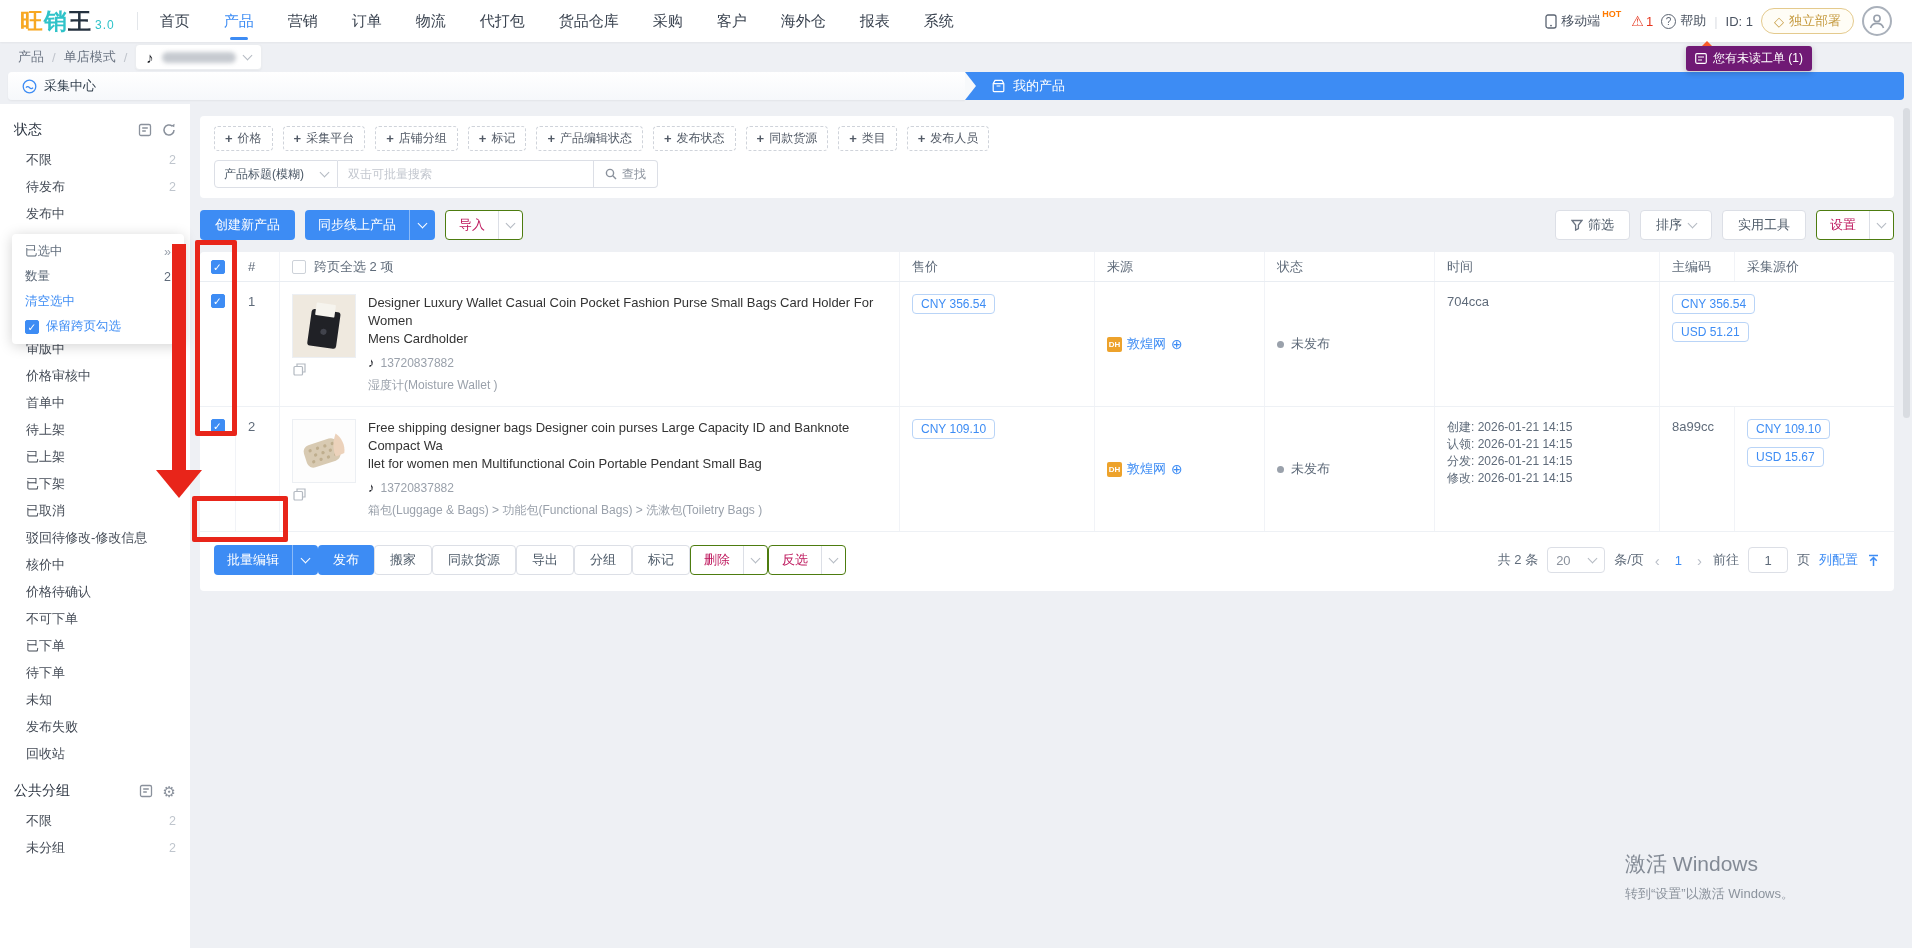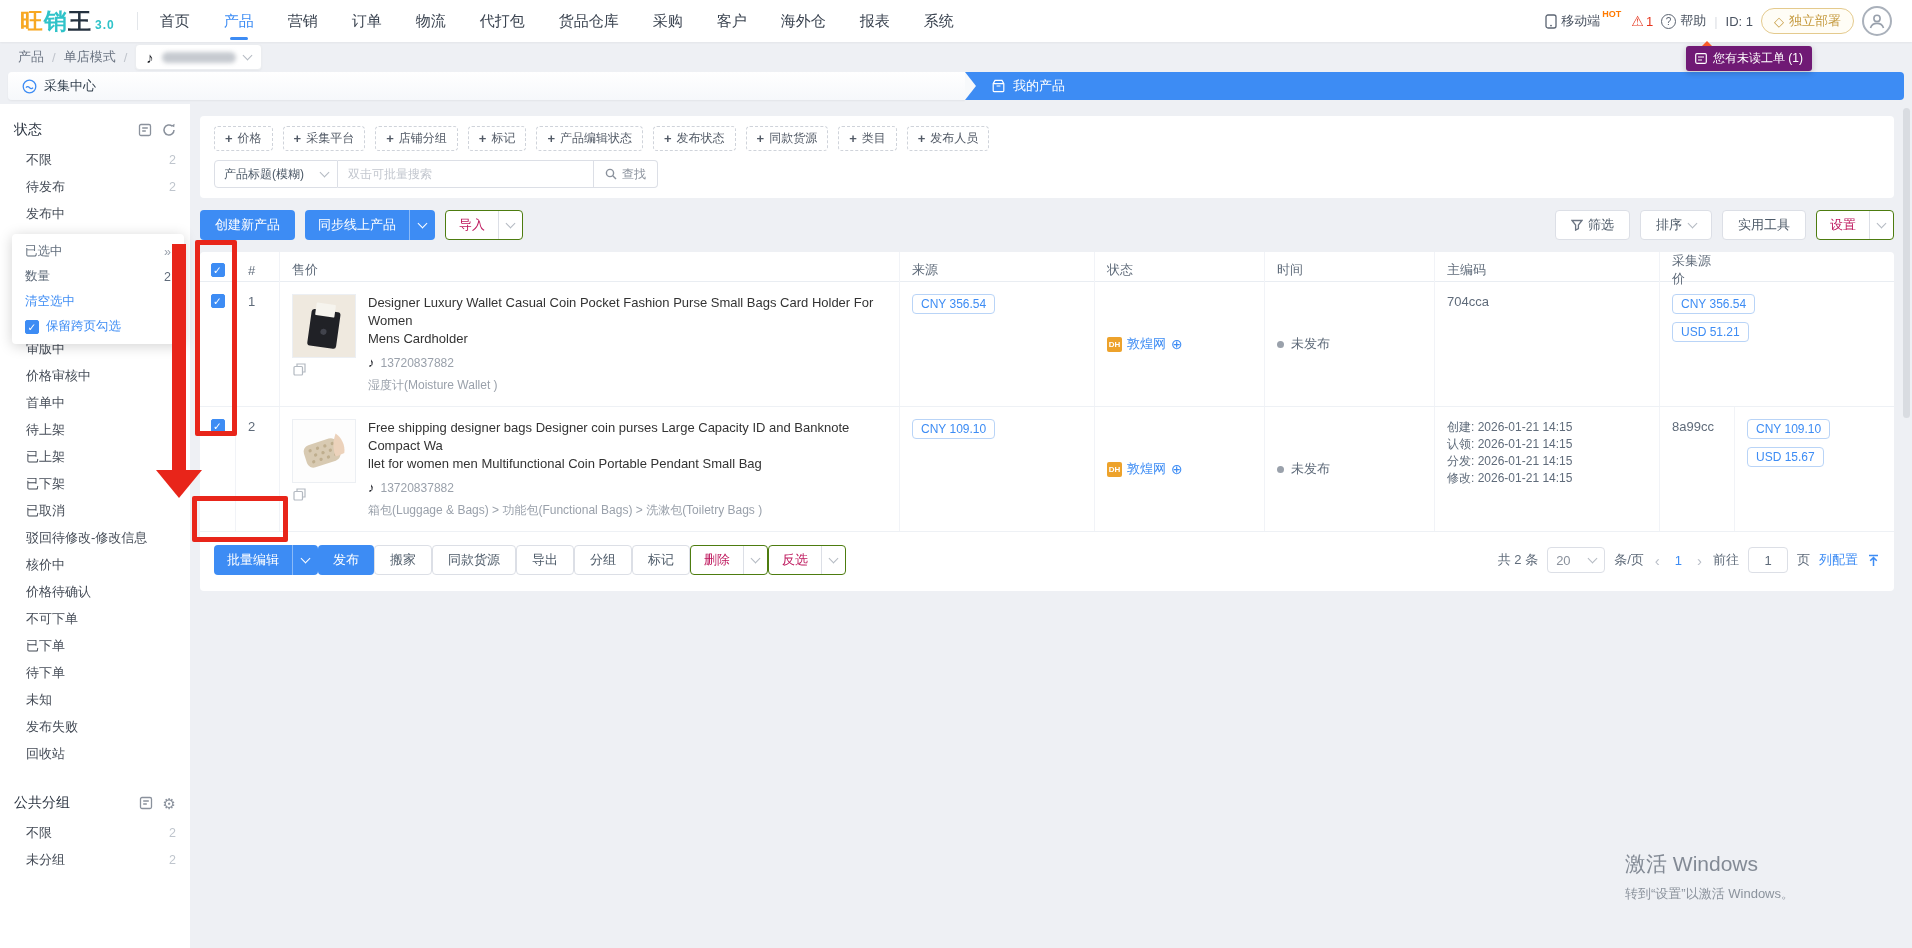--- a/index.html
+++ b/index.html
@@ -3,21 +3,21 @@
 <meta charset="utf-8">
 <style>
   *{margin:0;padding:0;box-sizing:border-box}
   html,body{width:1912px;height:948px;overflow:hidden}
   body{position:relative;background:#eef0f4;font-family:"Liberation Sans","DejaVu Sans",sans-serif;font-size:13px;color:#303133}
   .flex{display:flex;align-items:center}
   
   .navbar{height:42px;background:#fff;display:flex;align-items:center;padding:0 20px;position:relative;z-index:30;box-shadow:0 1px 2px rgba(0,0,0,.05)}
   .logo{display:flex;align-items:baseline;font-weight:bold;font-size:23px;letter-spacing:1px}
   .logo .l1{color:#f7a823}.logo .l2{color:#2fc3c9}.logo .l3{color:#24313f}
-  .logo .ver{color:#2fc3c9;font-size:12px;font-weight:bold;margin-left:3px}
+  .logo .ver{color:#2fc3c9;font-size:12px;font-weight:normal;margin-left:3px}
   .nav-div{width:1px;height:18px;background:#e3e6ea;margin:0 22px}
   .nav{display:flex;gap:34px;height:42px;align-items:center}
   .nav-it{font-size:15px;color:#3a4350;cursor:pointer;height:42px;line-height:42px;position:relative;white-space:nowrap}
   .nav .nav-it:nth-child(2){color:#3d8cf4}
   .nav .nav-it:nth-child(2)::after{content:"";position:absolute;left:50%;transform:translateX(-50%);bottom:2px;width:18px;height:3px;border-radius:2px;background:#3d8cf4}
   .nav-right{margin-left:auto;display:flex;align-items:center;gap:8px;color:#4a5361;font-size:13px}
   .hot{color:#ff7a00;font-size:9px;font-weight:bold;position:relative;top:-7px;left:-2px}
   .warn{color:#e6341c;font-size:14px}
   .warn-n{color:#e6341c;margin-left:2px}
   .qmark{width:15px;height:15px;border:1.4px solid #5b6472;border-radius:50%;display:inline-flex;align-items:center;justify-content:center;font-size:10px;color:#5b6472;margin-right:4px}
@@ -40,21 +40,21 @@
   .strip-left{width:957px;background:linear-gradient(#ffffff,#f6f8fb);border-radius:4px 0 0 4px;display:flex;align-items:center;gap:7px;padding-left:14px;color:#33404e;position:relative;z-index:2;box-shadow:0 1px 2px rgba(0,0,0,.05)}
   .strip-left::after{content:"";position:absolute;right:-11px;top:0;border-top:14px solid transparent;border-bottom:14px solid transparent;border-left:11px solid #f7f9fb}
   .strip-right{flex:1;background:#3d8cf4;border-radius:0 4px 4px 0;color:#fff;display:flex;align-items:center;gap:7px;padding-left:26px;font-size:13px}
   
   .sidebar{position:absolute;left:0;top:104px;bottom:0;width:190px;background:#fff;padding-top:10px;z-index:5}
   .sec-head{height:32px;display:flex;align-items:center;padding:0 14px;font-size:14px;color:#2c3542}
   .sec-icons{margin-left:auto;display:flex;align-items:center;gap:10px;color:#8a919c}
   .gear{font-size:15px;color:#8a919c;line-height:1}
   .sb-it{height:27px;display:flex;align-items:center;padding:0 14px 0 26px;font-size:13px;color:#454c57;cursor:pointer;white-space:nowrap}
   .sb-cnt{margin-left:auto;color:#bfc5cd;font-size:12.5px}
-  .grp-head{margin-top:20px}
+  .grp-head{margin-top:8px}
   
   .popup{position:absolute;left:12px;top:130px;width:172px;background:#fff;border-radius:4px;box-shadow:0 2px 14px rgba(0,0,0,.18);padding:5px 0;z-index:25}
   .pp-row{height:25px;display:flex;align-items:center;padding:0 13px;font-size:12.5px;color:#5f6b7a;cursor:pointer}
   .pp-more{margin-left:auto;color:#98a0ab}
   .pp-num{margin-left:auto;color:#5f6b7a}
   .pp-link{color:#3d8cf4}
   .pp-keep{color:#3d8cf4;gap:7px}
   
   .cb{width:14px;height:14px;border:1px solid #cdd2d9;border-radius:2px;background:#fff;display:inline-flex;align-items:center;justify-content:center;font-size:10.5px;color:transparent;cursor:pointer;flex:none}
   .cb.on{background:#3d8cf4;border-color:#3d8cf4;color:#fff}
@@ -536,20 +536,24 @@
   </div>
 
   <div class="card">
     <div class="grid thead">
       <div class="th td-cb">
           <span class="cb on">✓</span>
         </div>
       <div class="th">
           <span>#</span>
         </div>
+      <div class="th">
+        <span class="cb"></span>
+        <span>跨页全选 2 项</span>
+      </div>
       <div class="th">
           <span>售价</span>
         </div>
       <div class="th">
           <span>来源</span>
         </div>
       <div class="th">
           <span>状态</span>
         </div>
       <div class="th">

